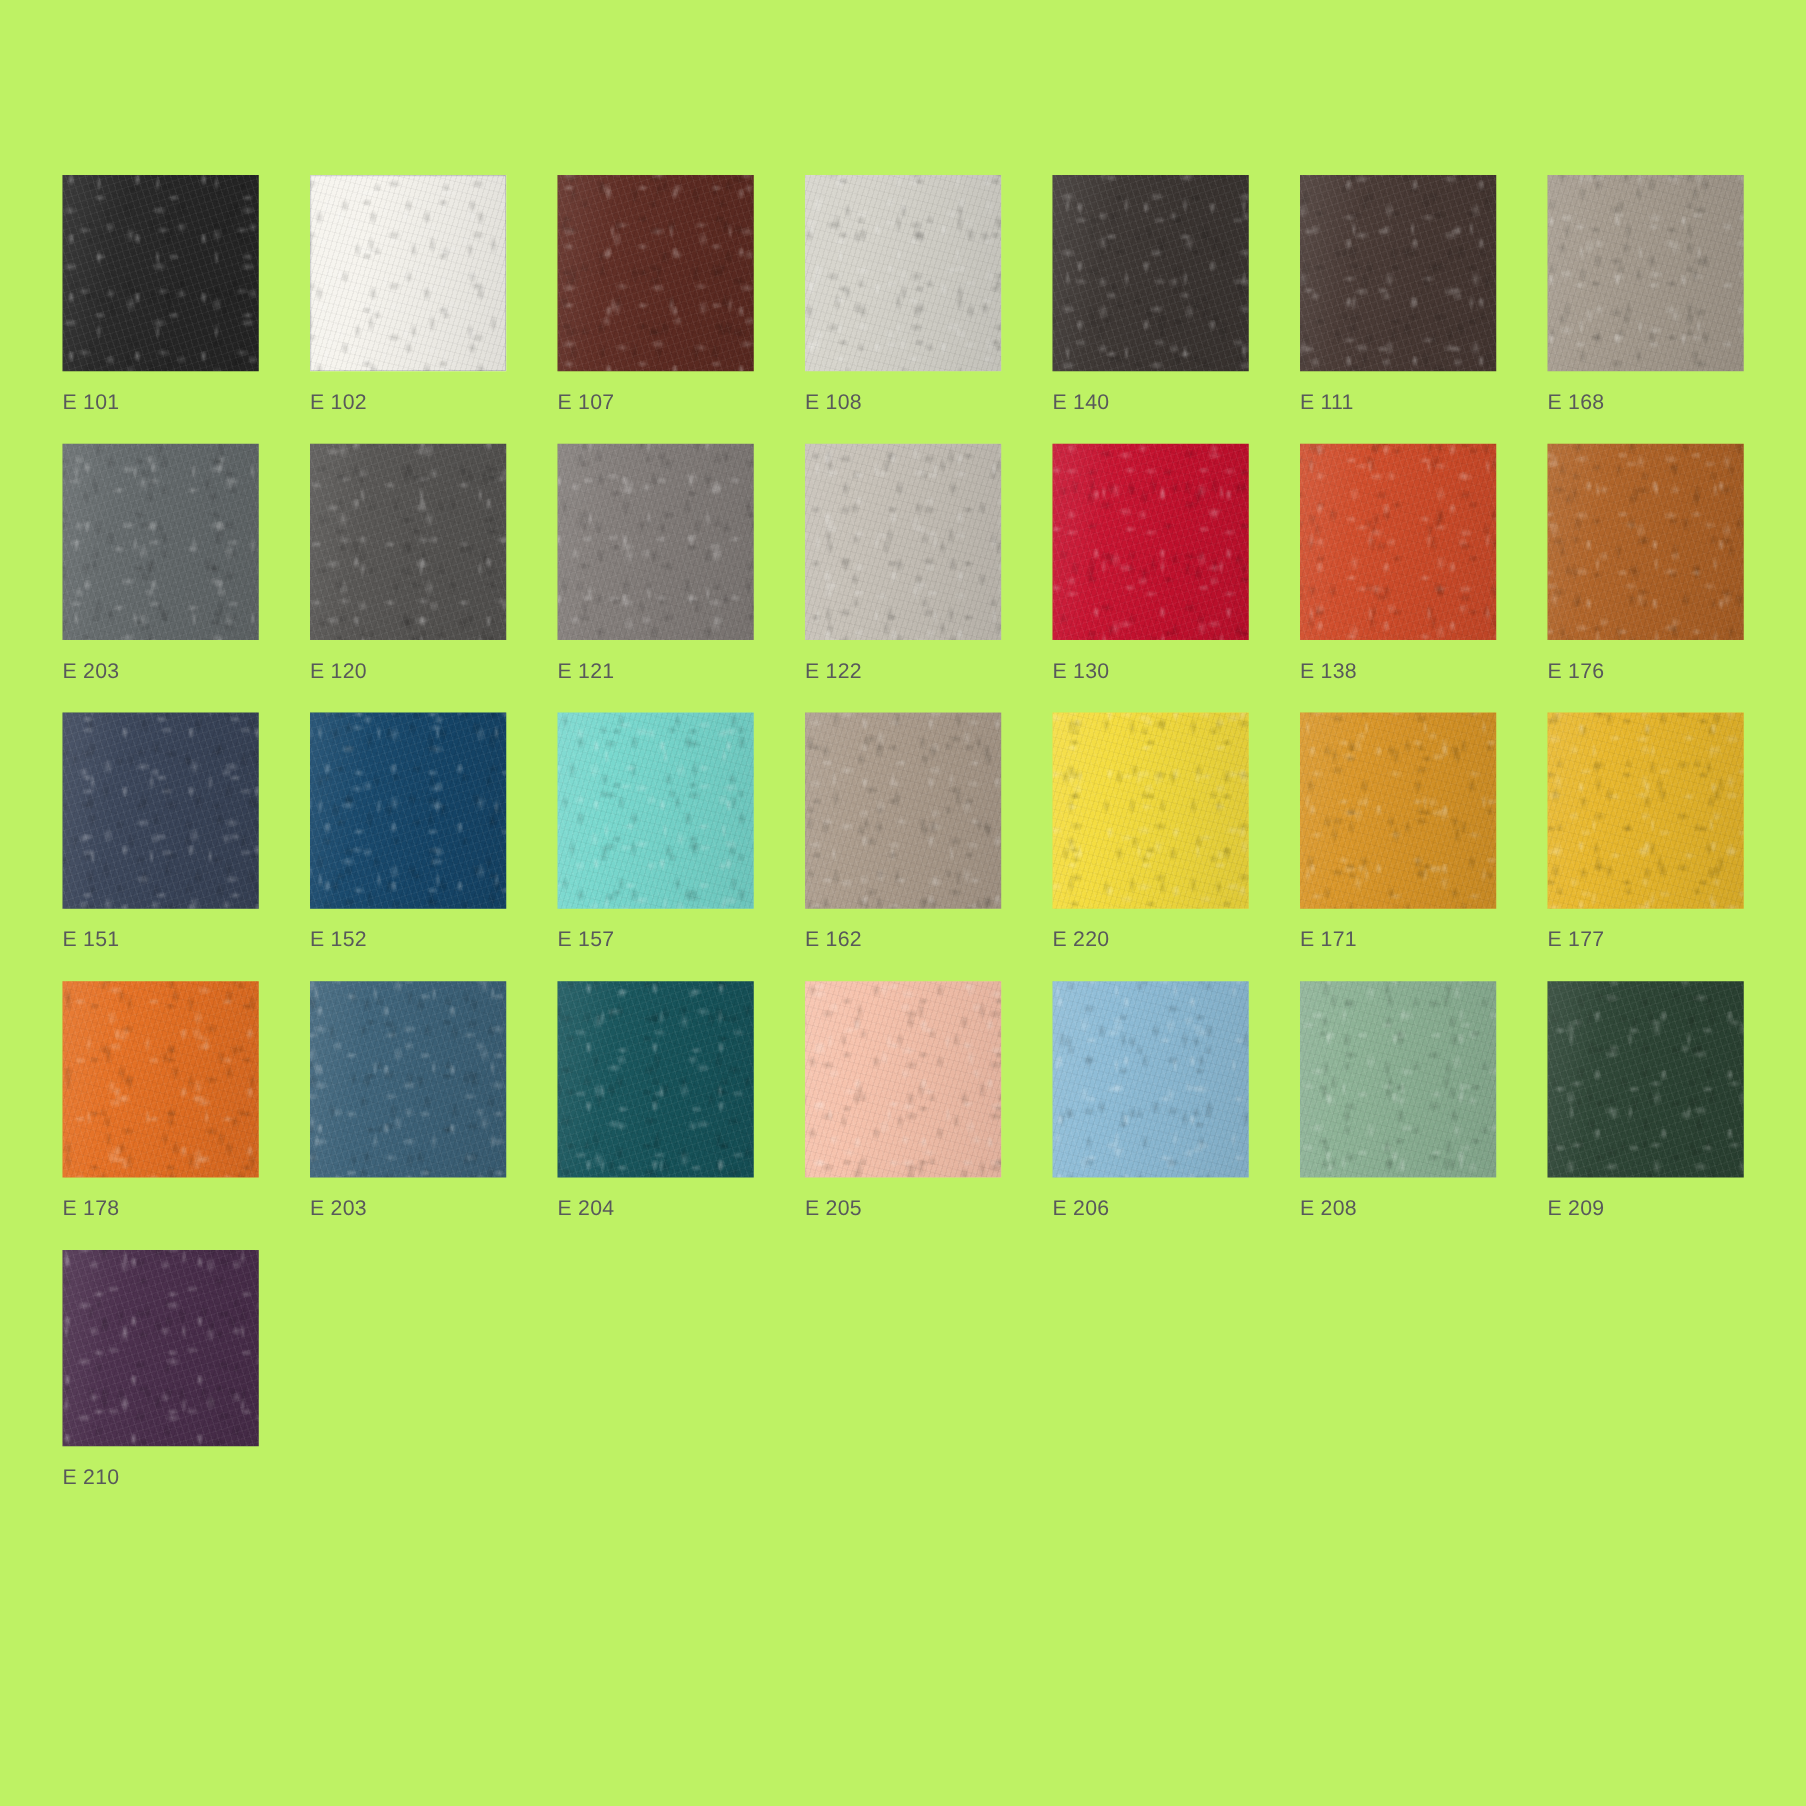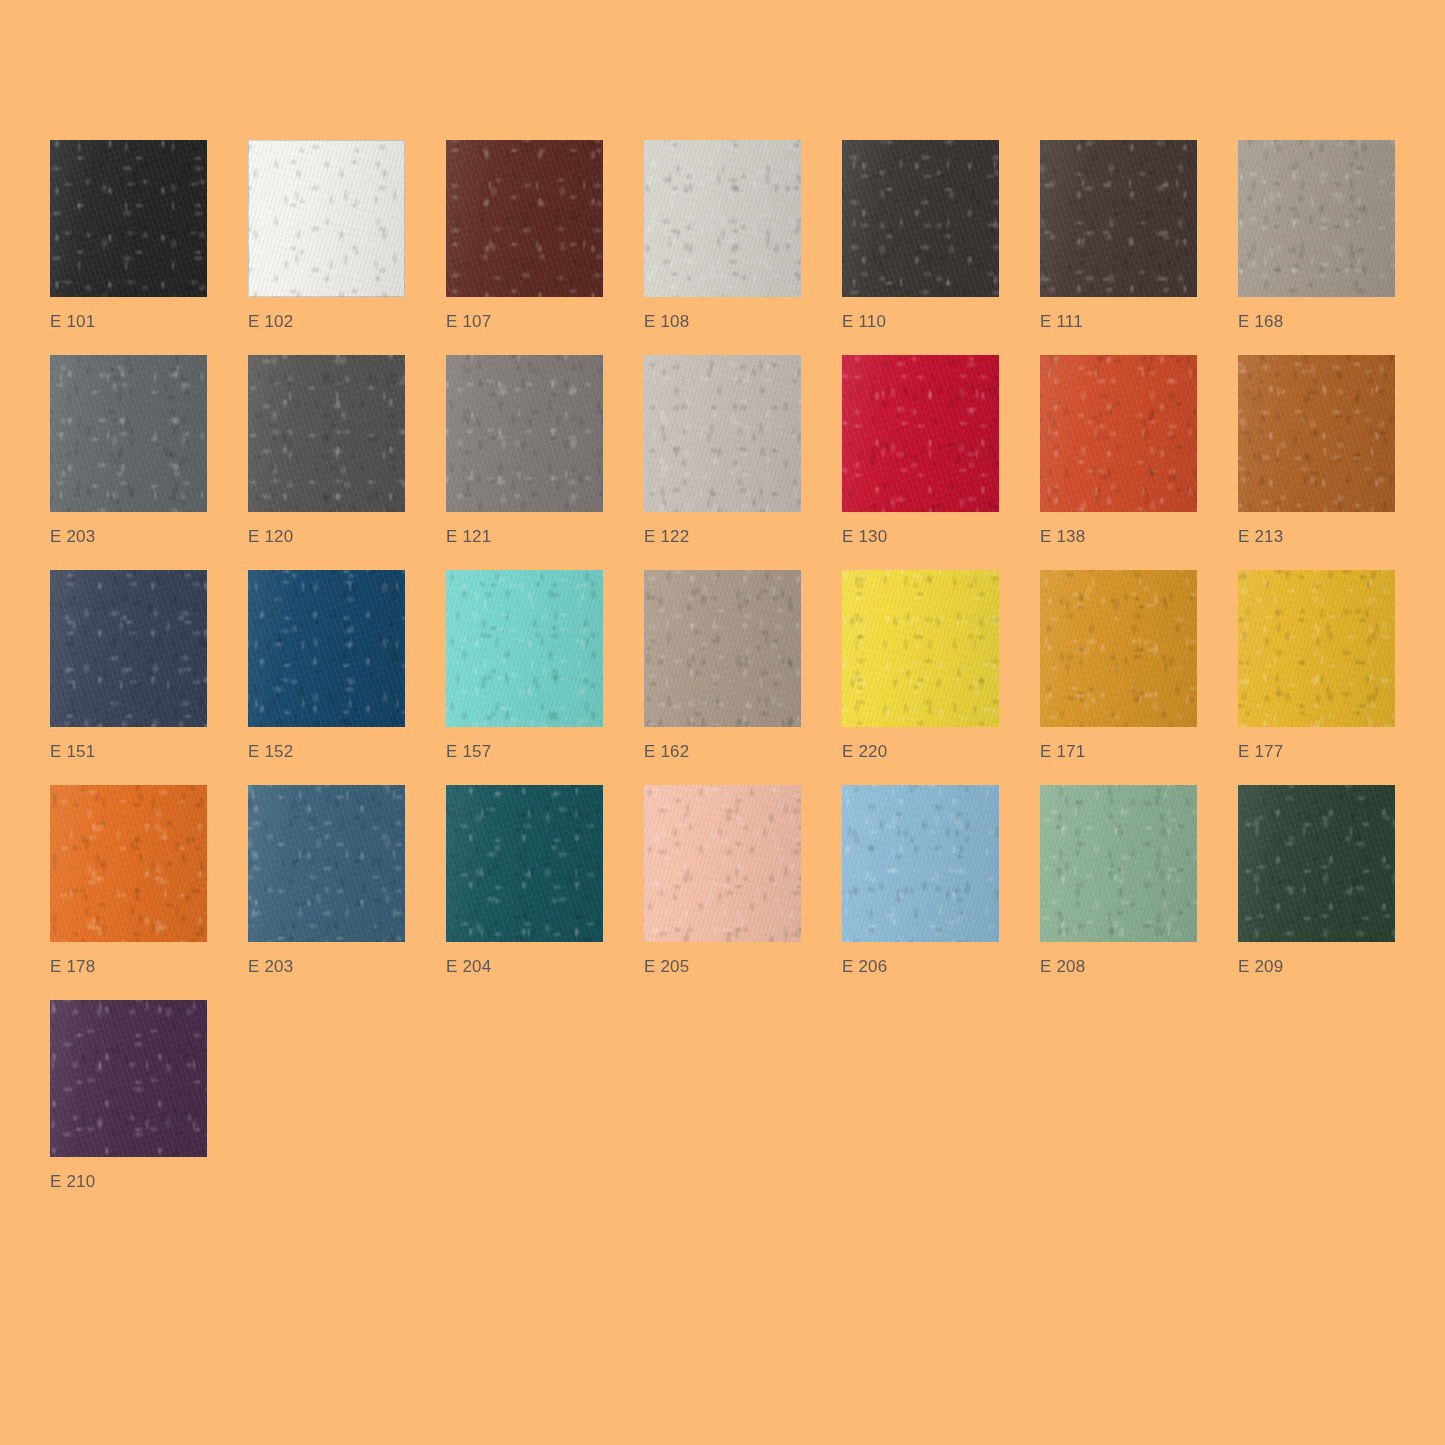--- a/index.html
+++ b/index.html
@@ -13,21 +13,21 @@
     height: 1445px;
     font-family: "Liberation Sans", "DejaVu Sans", sans-serif;
     -webkit-font-smoothing: antialiased;
     overflow: hidden;
   }
 
   #swatch-sheet {
     position: relative;
     width: 1445px;
     height: 1445px;
-    background: #fdba74;
+    background: #bef264;
     box-sizing: border-box;
     padding: 140px 0 0 50px;
   }
 
   .swatch-grid {
     display: grid;
     grid-template-columns: repeat(7, 198px);
     grid-auto-rows: 215px;
     justify-content: start;
     align-content: start;
@@ -147,21 +147,21 @@
           <div class="sheen"></div>
         </div>
         <div class="swatch-label">E 108</div>
       </div>
       <div class="swatch-cell">
         <div class="swatch-chip" style="background-color: rgb(59, 53, 50);">
           <div class="grain" style="background-position: 15px 22px, 31px 9px, 30px 17px, 44px 25px, 35px 28px, 17px 31px, 3px 29px, 6px 34px, 28px 50px, 2px 44px, 37px 3px, 5px 41px, 37px 1px, 55px 6px;"></div>
           <div class="grain-fine"></div>
           <div class="sheen"></div>
         </div>
-        <div class="swatch-label">E 110</div>
+        <div class="swatch-label">E 140</div>
       </div>
       <div class="swatch-cell">
         <div class="swatch-chip" style="background-color: rgb(71, 56, 51);">
           <div class="grain" style="background-position: 32px 4px, 54px 22px, 14px 36px, 55px 21px, 33px 35px, 36px 27px, 16px 52px, 43px 20px, 35px 34px, 31px 2px, 35px 20px, 22px 39px, 5px 14px, 17px 35px;"></div>
           <div class="grain-fine"></div>
           <div class="sheen"></div>
         </div>
         <div class="swatch-label">E 111</div>
       </div>
       <div class="swatch-cell">
@@ -219,21 +219,21 @@
           <div class="sheen"></div>
         </div>
         <div class="swatch-label">E 138</div>
       </div>
       <div class="swatch-cell">
         <div class="swatch-chip" style="background-color: rgb(175, 98, 38);">
           <div class="grain" style="background-position: 26px 30px, 17px 10px, 11px 30px, 20px 26px, 15px 37px, 30px 38px, 35px 7px, 21px 29px, 47px 4px, 7px 48px, 17px 43px, 49px 21px, 47px 29px, 20px 21px;"></div>
           <div class="grain-fine"></div>
           <div class="sheen"></div>
         </div>
-        <div class="swatch-label">E 213</div>
+        <div class="swatch-label">E 176</div>
       </div>
       <div class="swatch-cell">
         <div class="swatch-chip" style="background-color: rgb(57, 68, 89);">
           <div class="grain" style="background-position: 43px 12px, 40px 23px, 42px 49px, 31px 22px, 13px 44px, 49px 34px, 48px 30px, 58px 15px, 3px 45px, 36px 6px, 15px 60px, 3px 19px, 15px 42px, 51px 50px;"></div>
           <div class="grain-fine"></div>
           <div class="sheen"></div>
         </div>
         <div class="swatch-label">E 151</div>
       </div>
       <div class="swatch-cell">

